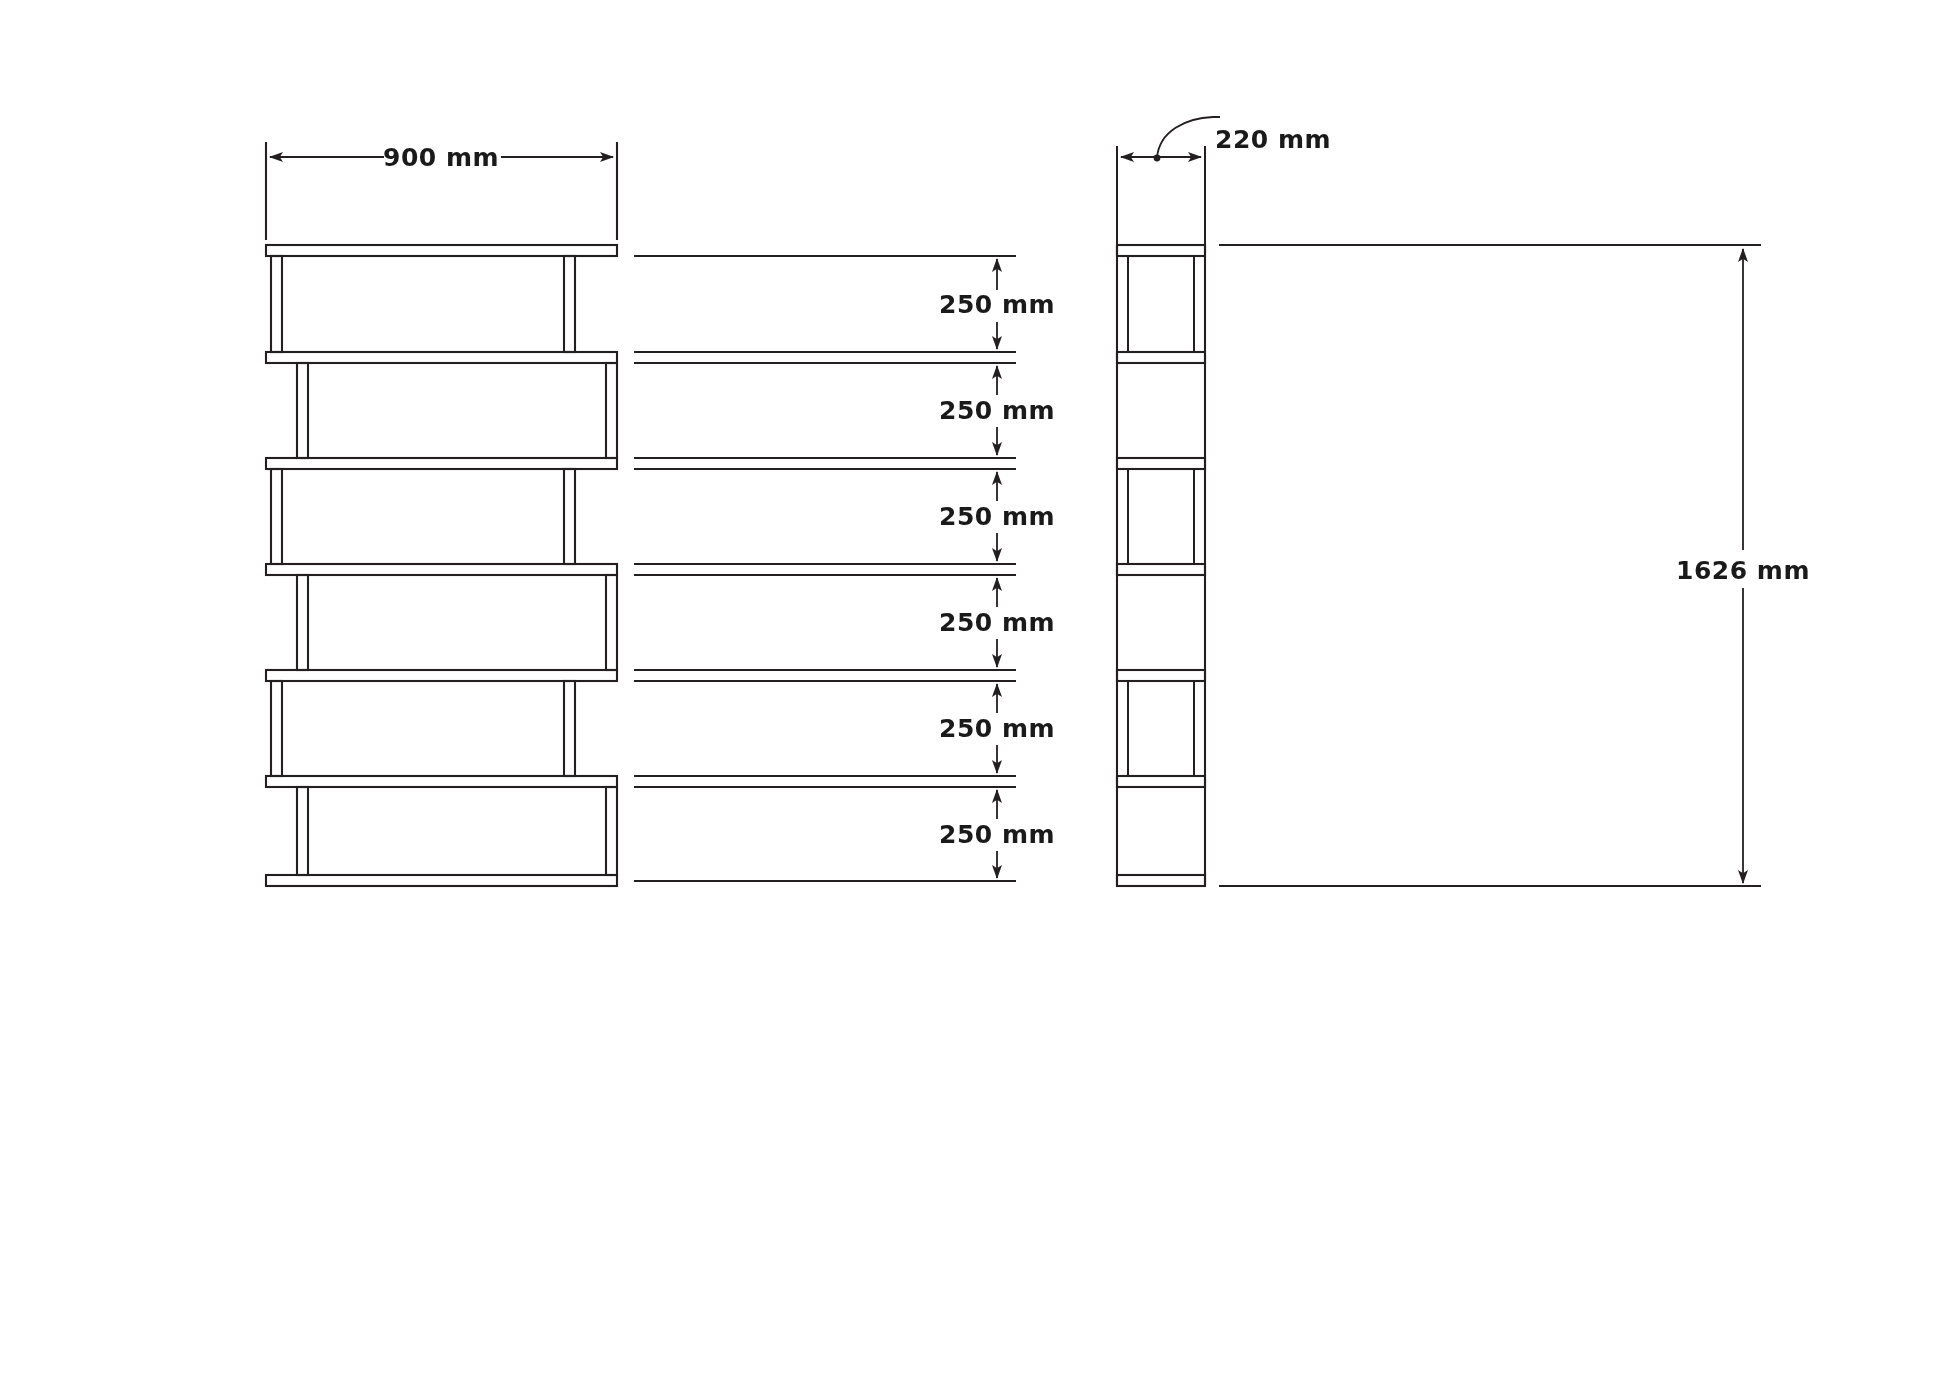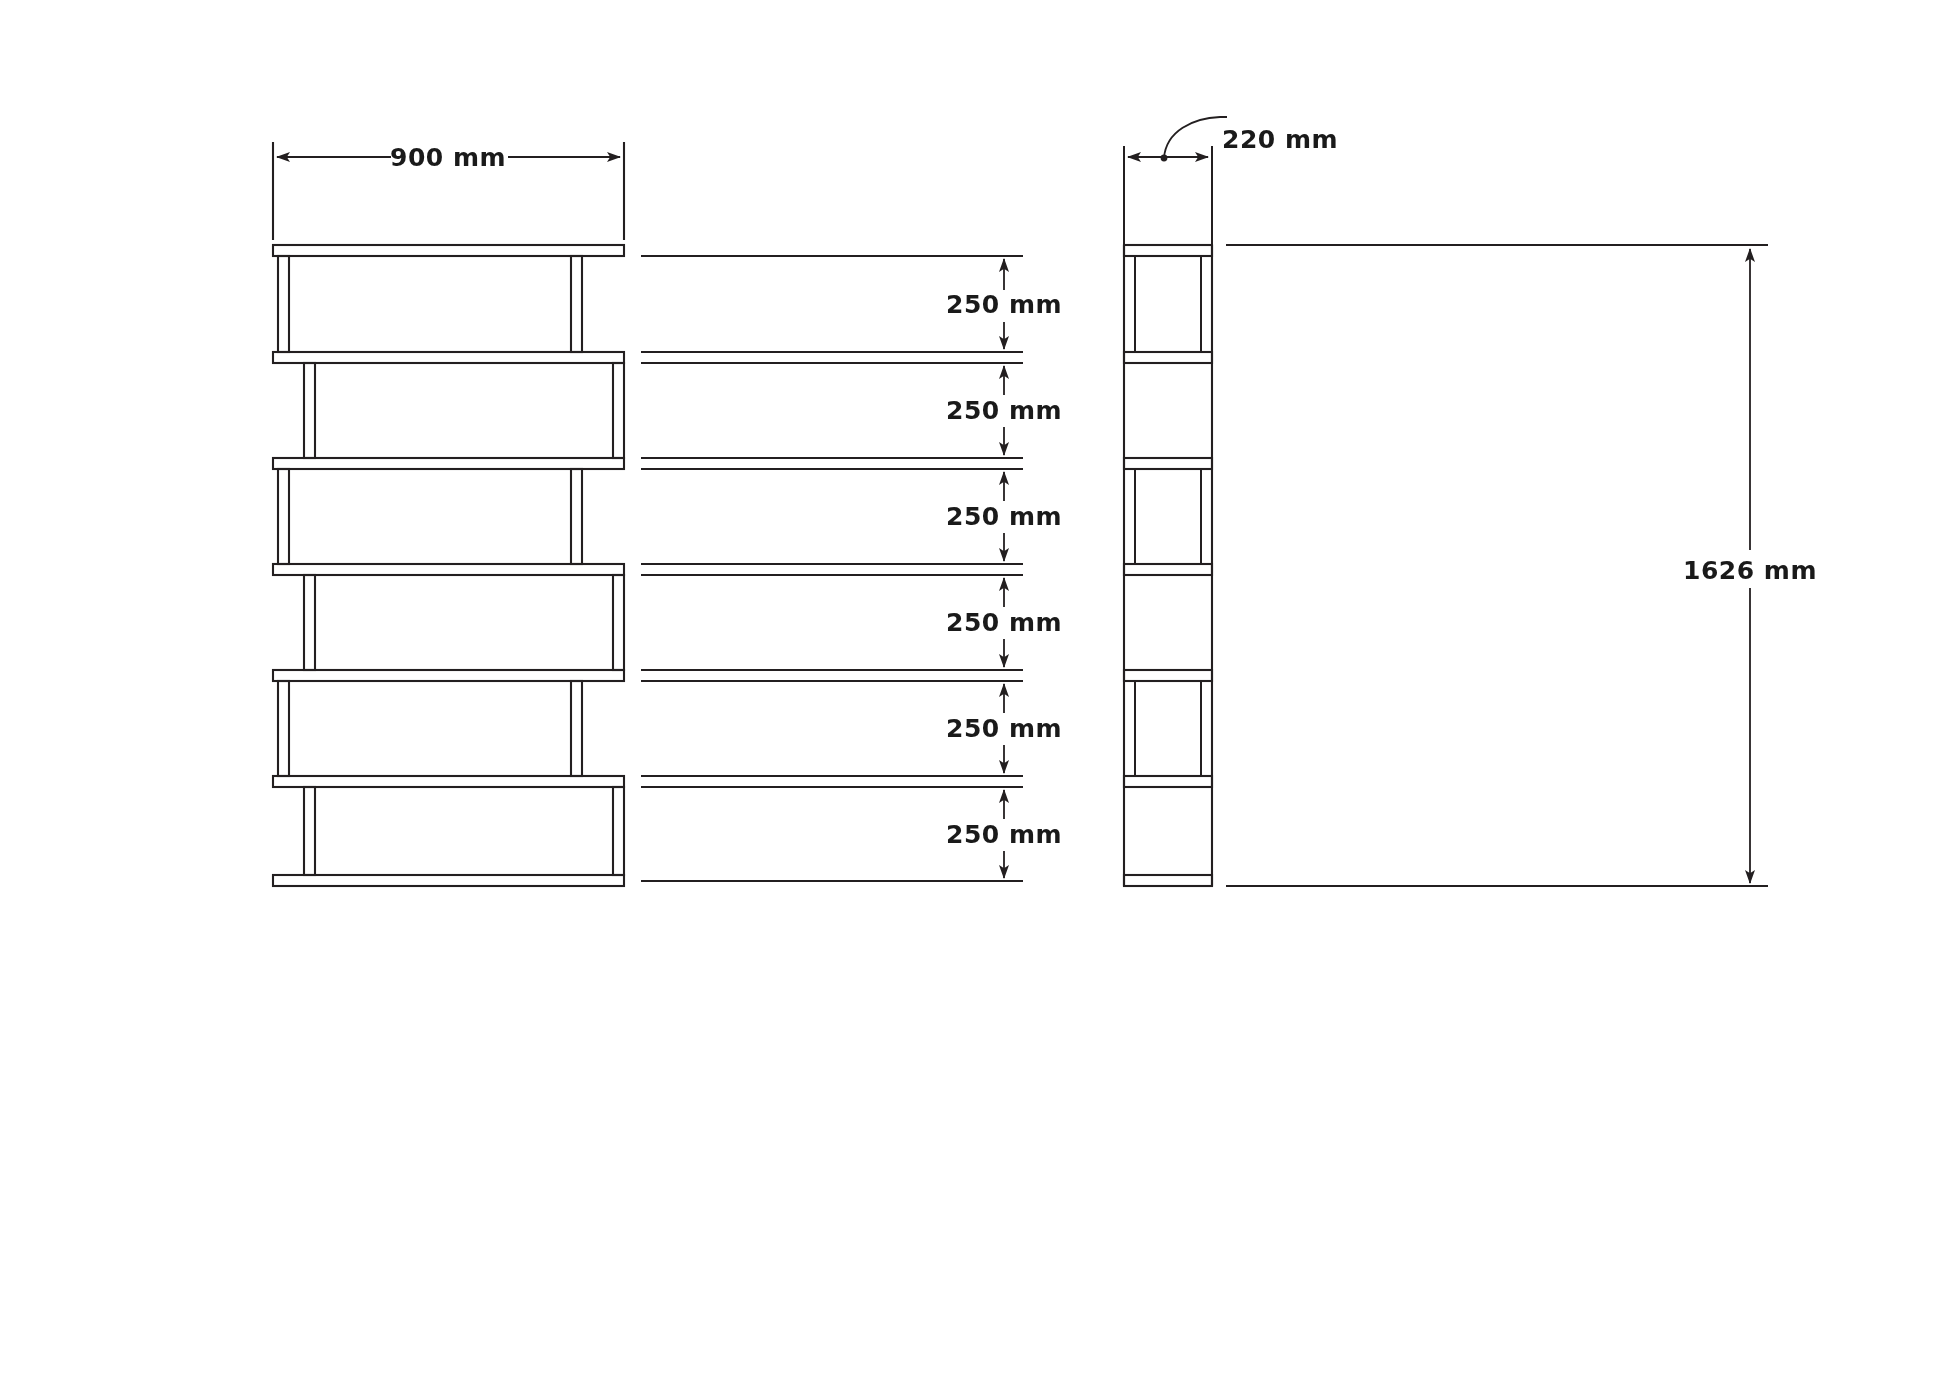--- a/index.html
+++ b/index.html
@@ -10,21 +10,21 @@
   }
   body {
     width: 1946px;
     height: 1376px;
     font-family: "DejaVu Sans", sans-serif;
     overflow: hidden;
     position: relative;
   }
   #drawing-root {
     position: absolute;
-    left: 11px;
+    left: 4px;
     top: 0;
     width: 1726px;
     height: 1376px;
   }
   svg#cad-svg {
     display: block;
     width: 1946px;
     height: 1376px;
     background: #ffffff;
   }

